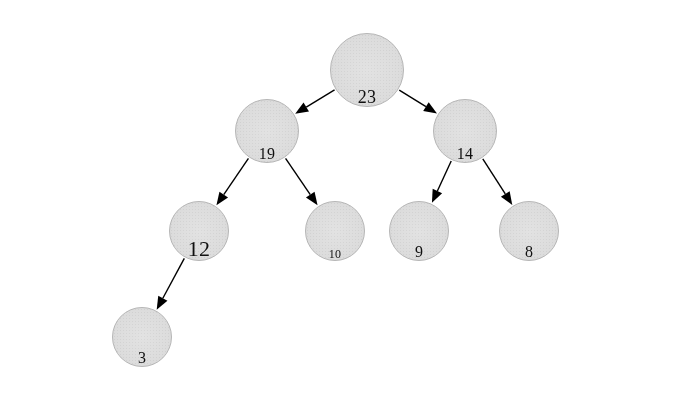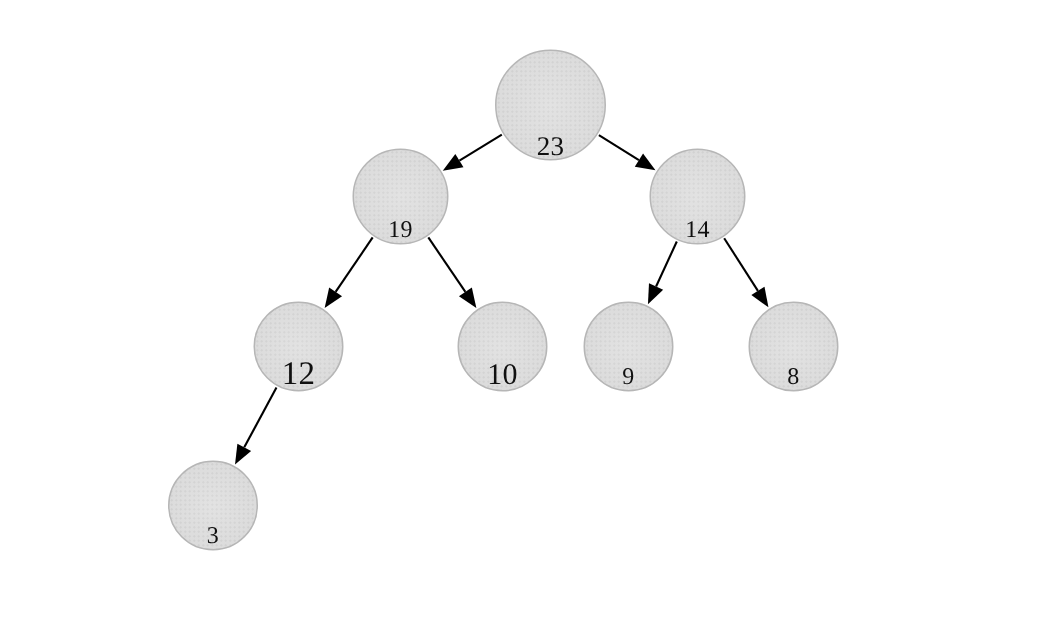--- a/index.html
+++ b/index.html
@@ -85,21 +85,21 @@
       <div class="node" style="left: 235px; top: 99px; width: 64px; height: 64px; background-color: rgb(220, 220, 220); border-color: rgb(182, 182, 182); color: rgb(16, 16, 16);">
         <span class="node-label" style="font-size: 16px;">19</span>
       </div>
       <div class="node" style="left: 433px; top: 99px; width: 64px; height: 64px; background-color: rgb(220, 220, 220); border-color: rgb(182, 182, 182); color: rgb(16, 16, 16);">
         <span class="node-label" style="font-size: 16px;">14</span>
       </div>
       <div class="node" style="left: 169px; top: 201px; width: 60px; height: 60px; background-color: rgb(220, 220, 220); border-color: rgb(182, 182, 182); color: rgb(16, 16, 16);">
         <span class="node-label" style="font-size: 22px;">12</span>
       </div>
       <div class="node" style="left: 305px; top: 201px; width: 60px; height: 60px; background-color: rgb(220, 220, 220); border-color: rgb(182, 182, 182); color: rgb(16, 16, 16);">
-        <span class="node-label" style="font-size: 20px;">10</span>
+        <span class="node-label" style="font-size: 12px;">10</span>
       </div>
       <div class="node" style="left: 389px; top: 201px; width: 60px; height: 60px; background-color: rgb(220, 220, 220); border-color: rgb(182, 182, 182); color: rgb(16, 16, 16);">
         <span class="node-label" style="font-size: 16px;">9</span>
       </div>
       <div class="node" style="left: 499px; top: 201px; width: 60px; height: 60px; background-color: rgb(220, 220, 220); border-color: rgb(182, 182, 182); color: rgb(16, 16, 16);">
         <span class="node-label" style="font-size: 16px;">8</span>
       </div>
       <div class="node" style="left: 112px; top: 307px; width: 60px; height: 60px; background-color: rgb(220, 220, 220); border-color: rgb(182, 182, 182); color: rgb(16, 16, 16);">
         <span class="node-label" style="font-size: 16px;">3</span>
       </div>

